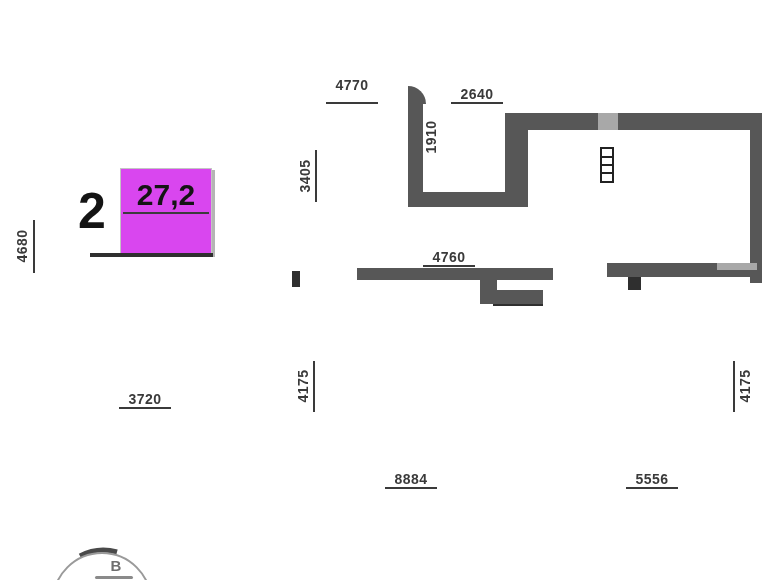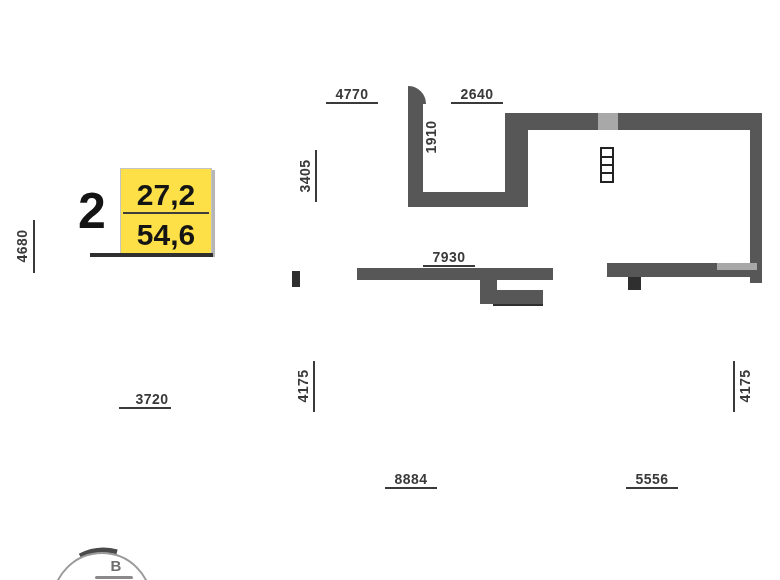--- a/index.html
+++ b/index.html
@@ -20,21 +20,21 @@
   .dim.v{transform:rotate(-90deg);transform-origin:center center;}
   .dimline{position:absolute;background:#3a3a3a;}
   
   #info-group{position:absolute;left:0;top:0;}
   #rooms-count{
     position:absolute;left:78px;top:188px;width:34px;
     font-size:50px;font-weight:bold;color:#141414;line-height:46px;
   }
   #info-card{
     position:absolute;left:120px;top:168px;width:92px;height:87px;
-    background:#fde047;border:1px solid #c4c4c4;
+    background:#d946ef;border:1px solid #c4c4c4;
     box-shadow:3px 2px 0 #b5b5b5;box-sizing:border-box;
   }
   #info-card .cell{
     position:absolute;left:0;width:100%;text-align:center;
     font-weight:bold;color:#141414;font-size:30px;
   }
   #cell-living{top:6px;height:40px;line-height:40px;}
   #cell-total{top:47px;height:38px;line-height:38px;}
   #card-divider{
     position:absolute;left:2px;top:43px;width:86px;height:2px;background:#3c3c3c;
@@ -89,30 +89,30 @@
   <div class="wall" style="left:480px;top:280px;width:17px;height:12px;"></div>
   <div class="wall" style="left:480px;top:290px;width:63px;height:14px;"></div>
   <div class="jamb" style="left:493px;top:304px;width:50px;height:2px;"></div>
 
   <div id="radiator">
     <span class="rung" style="top:7px;"></span>
     <span class="rung" style="top:15px;"></span>
     <span class="rung" style="top:23px;"></span>
   </div>
 
-  <div class="dim" style="left:325px;top:86px;">4770</div>
+  <div class="dim" style="left:325px;top:77px;">4770</div>
   <div class="dimline" style="left:326px;top:102px;width:52px;height:2px;"></div>
 
   <div class="dim" style="left:450px;top:86px;">2640</div>
   <div class="dimline" style="left:451px;top:102px;width:52px;height:2px;"></div>
 
-  <div class="dim" style="left:422px;top:249px;">7930</div>
+  <div class="dim" style="left:422px;top:249px;">4760</div>
   <div class="dimline" style="left:423px;top:265px;width:52px;height:2px;"></div>
 
-  <div class="dim" style="left:125px;top:391px;">3720</div>
+  <div class="dim" style="left:118px;top:391px;">3720</div>
   <div class="dimline" style="left:119px;top:407px;width:52px;height:2px;"></div>
 
   <div class="dim" style="left:384px;top:471px;">8884</div>
   <div class="dimline" style="left:385px;top:487px;width:52px;height:2px;"></div>
 
   <div class="dim" style="left:625px;top:471px;">5556</div>
   <div class="dimline" style="left:626px;top:487px;width:52px;height:2px;"></div>
 
   <div class="dim v" style="left:-5px;top:238px;">4680</div>
   <div class="dimline" style="left:33px;top:220px;width:2px;height:53px;"></div>
@@ -126,21 +126,20 @@
   <div class="dimline" style="left:313px;top:361px;width:2px;height:51px;"></div>
 
   <div class="dim v" style="left:718px;top:378px;">4175</div>
   <div class="dimline" style="left:733px;top:361px;width:2px;height:51px;"></div>
 
   <div id="info-group">
     <div id="rooms-count">2</div>
     <div id="info-card">
       <div class="cell" id="cell-living">27,2</div>
       <div id="card-divider"></div>
-      <div class="cell" id="cell-total">54,6</div>
     </div>
     <div id="card-underline"></div>
   </div>
 
   <div id="section-circle"></div>
   <div id="section-letter">В</div>
   <div id="section-building"></div>
 
 </div>
 

